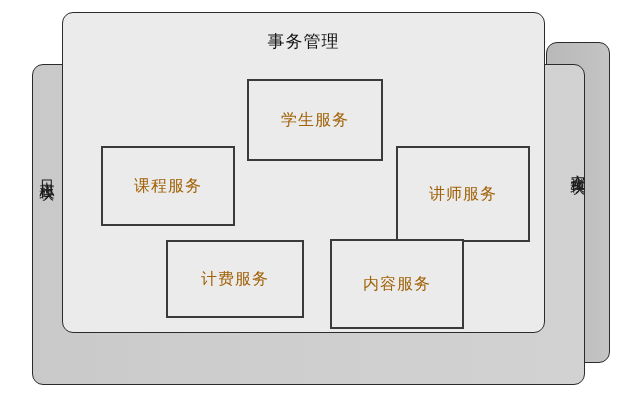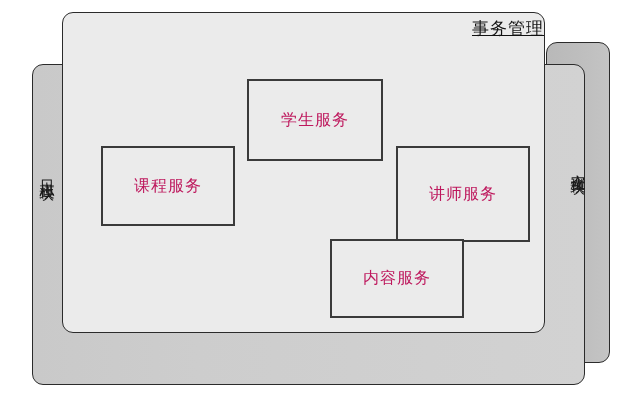--- a/index.html
+++ b/index.html
@@ -69,50 +69,49 @@
   }
   .vlabel-security {
     left: 570px;
     top: 162px;
     z-index: 4;
   }
 
   
   .panel-title {
     position: absolute;
-    top: 4px;
+    top: 17px;
     left: 0;
     width: 100%;
-    text-align: right;
+    text-align: center;
     font-size: 17px;
     color: #111111;
     letter-spacing: 1px;
-    text-decoration: underline;
   }
 
   
   .svc {
     position: absolute;
     box-sizing: border-box;
     background: #ebebeb;
     border: 2px solid #3a3a3a;
     display: flex;
     align-items: center;
     justify-content: center;
     font-size: 16px;
-    color: #be185d;
+    color: #a16207;
     letter-spacing: 1px;
     z-index: 5;
   }
 
   .svc-student  { left: 247px; top: 79px;  width: 136px; height: 82px; }
   .svc-course   { left: 101px; top: 146px; width: 134px; height: 80px; font-family: Liberation Serif, serif; }
   .svc-teacher  { left: 396px; top: 146px; width: 134px; height: 96px; }
   .svc-billing  { left: 166px; top: 240px; width: 138px; height: 78px; }
-  .svc-content  { left: 330px; top: 239px; width: 134px; height: 79px; }
+  .svc-content  { left: 330px; top: 239px; width: 134px; height: 90px; }
 </style>
 </head>
 <body>
 
 <div id="stage">
 
   <div class="panel panel-security"></div>
   <div class="vlabel vlabel-security">安全模块</div>
 
   <div class="panel panel-log"></div>
@@ -121,16 +120,17 @@
   <div class="panel panel-transaction">
     <div class="panel-title">事务管理</div>
   </div>
 
   <div class="svc svc-student">学生服务</div>
 
   <div class="svc svc-course">课程服务</div>
 
   <div class="svc svc-teacher">讲师服务</div>
 
+  <div class="svc svc-billing">计费服务</div>
 
   <div class="svc svc-content">内容服务</div>
 
 </div>
 
 </body></html>

